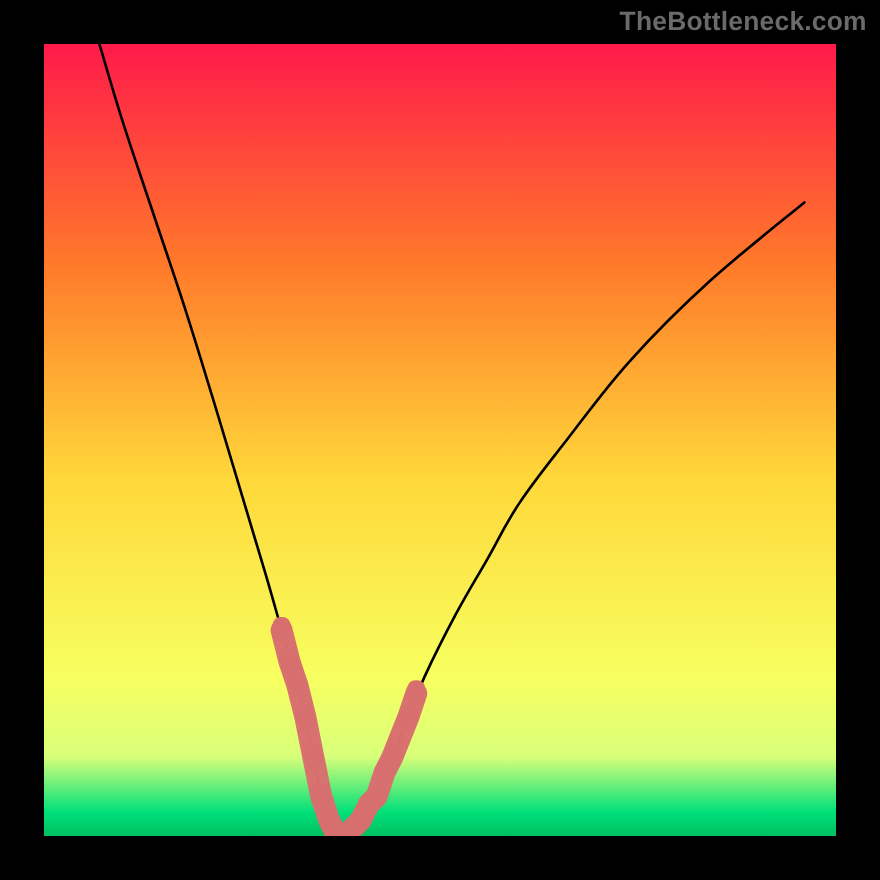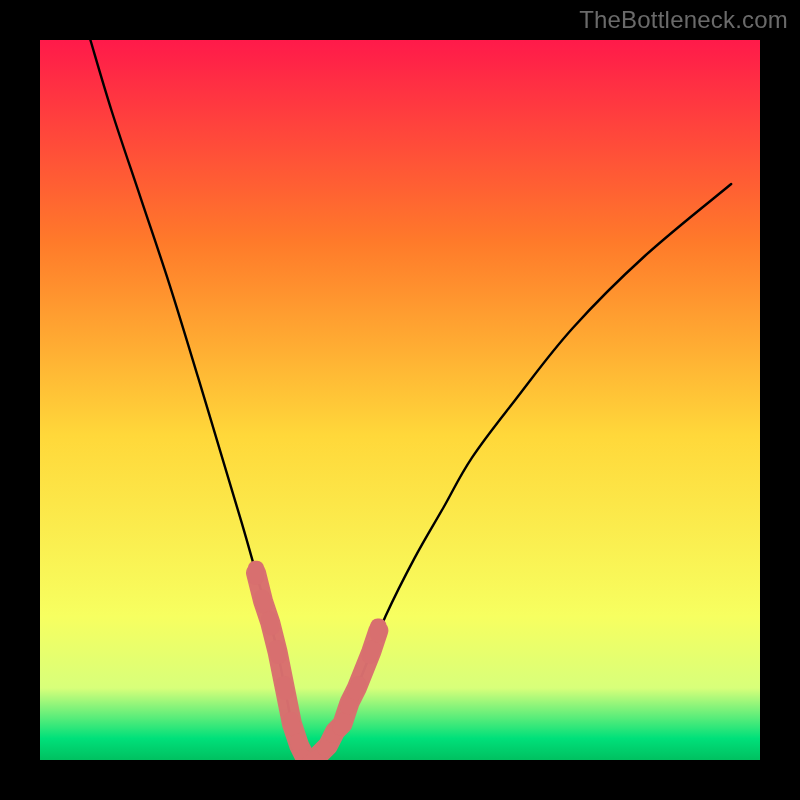--- a/index.html
+++ b/index.html
@@ -23,21 +23,21 @@
     top: 40px;
     width: 720px;
     height: 720px;
     overflow: hidden;
   }
   .attribution {
     position: absolute;
     top: 6px;
     right: 12px;
     font-size: 24px;
-    font-weight: 400;
+    font-weight: 700;
     color: #6a6a6a;
     letter-spacing: 0.2px;
   }
   svg {
     display: block;
   }
 </style>
 </head>
 <body>
 

